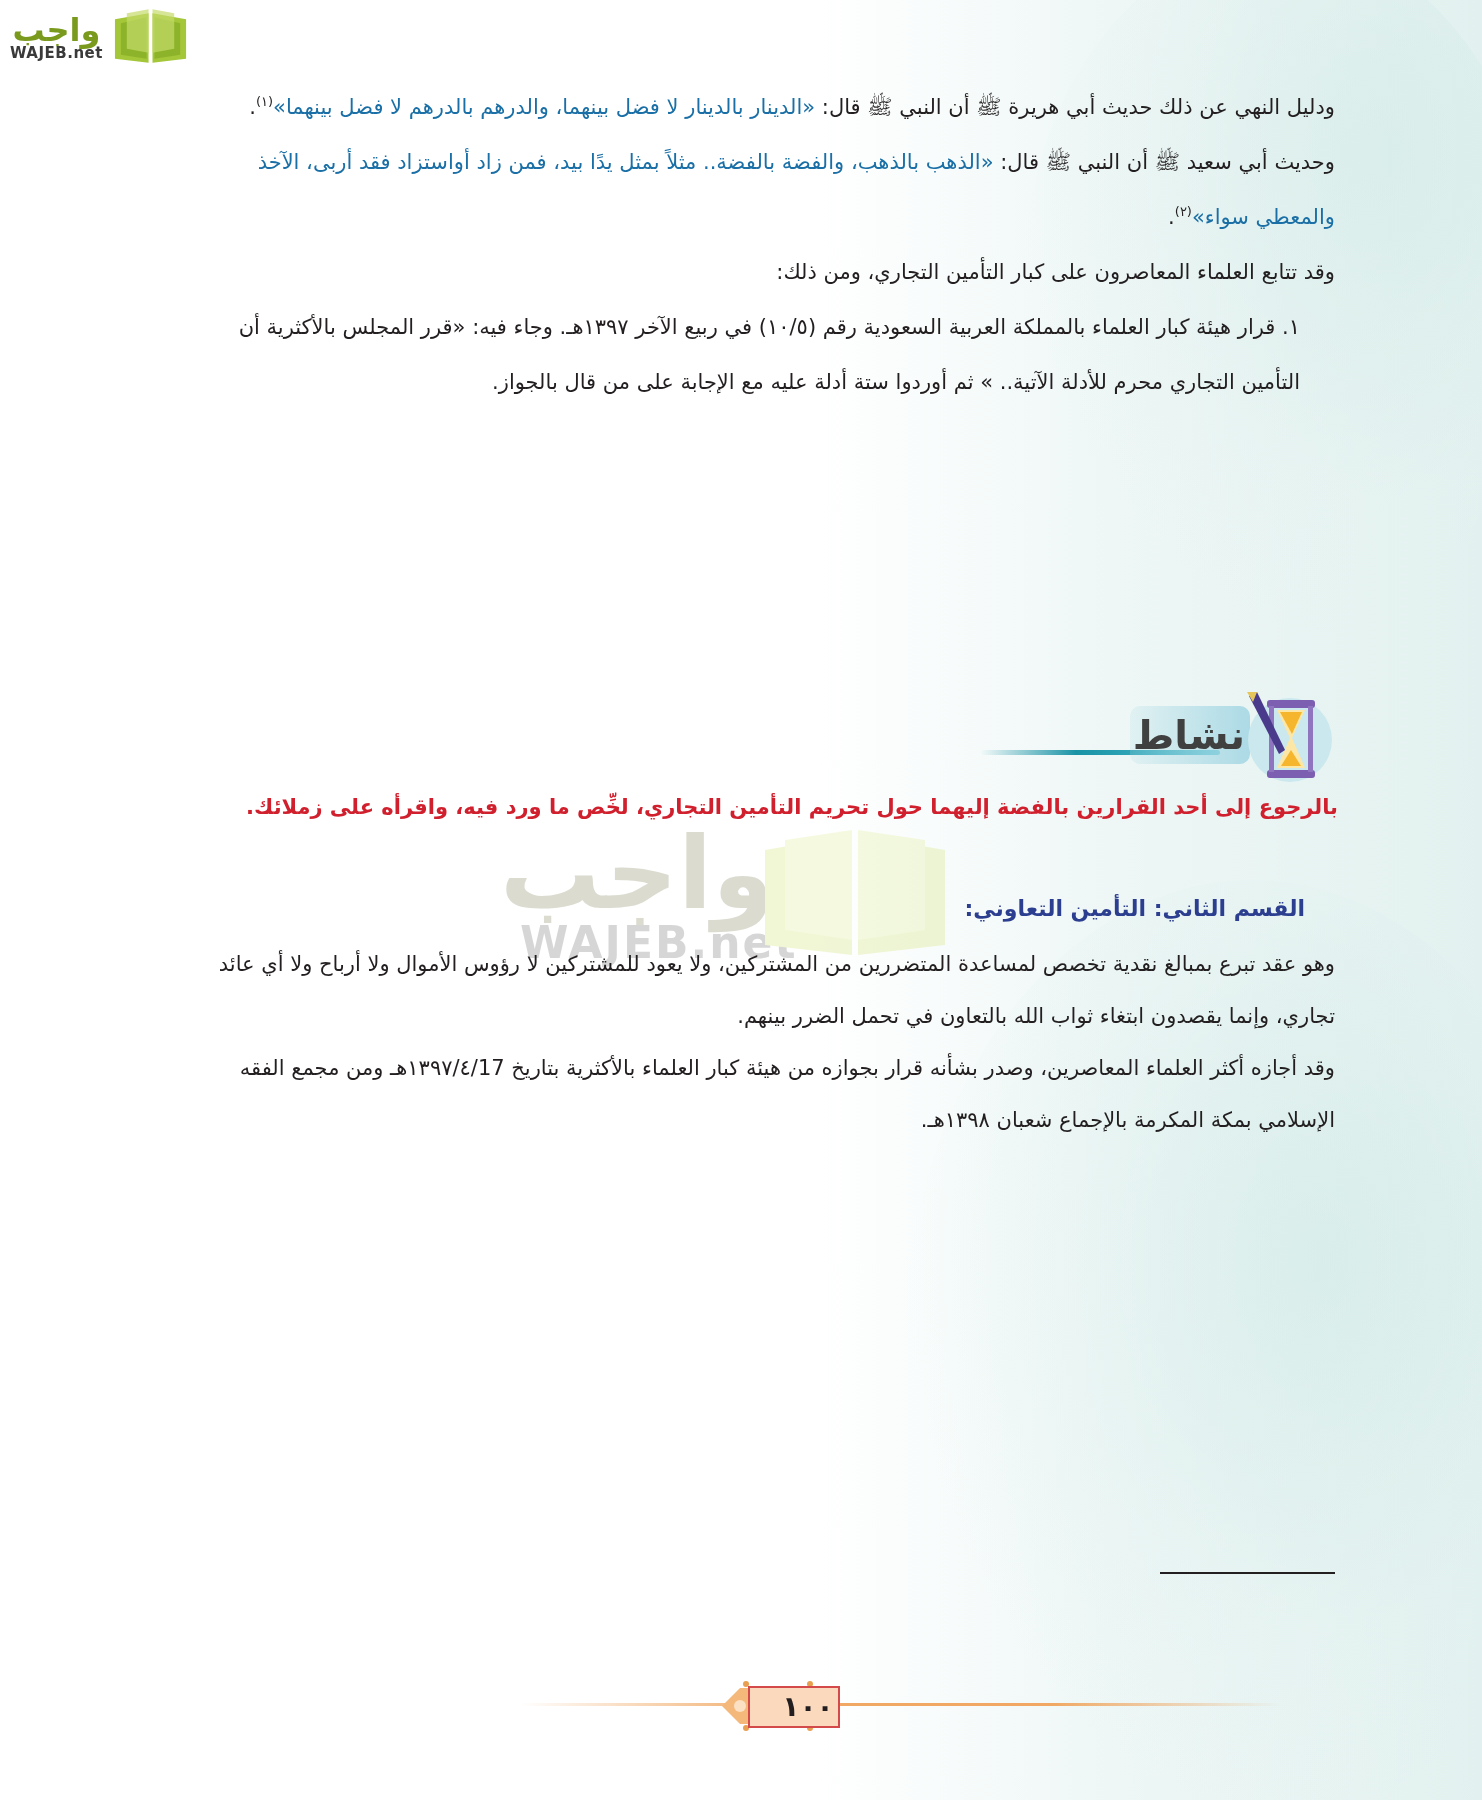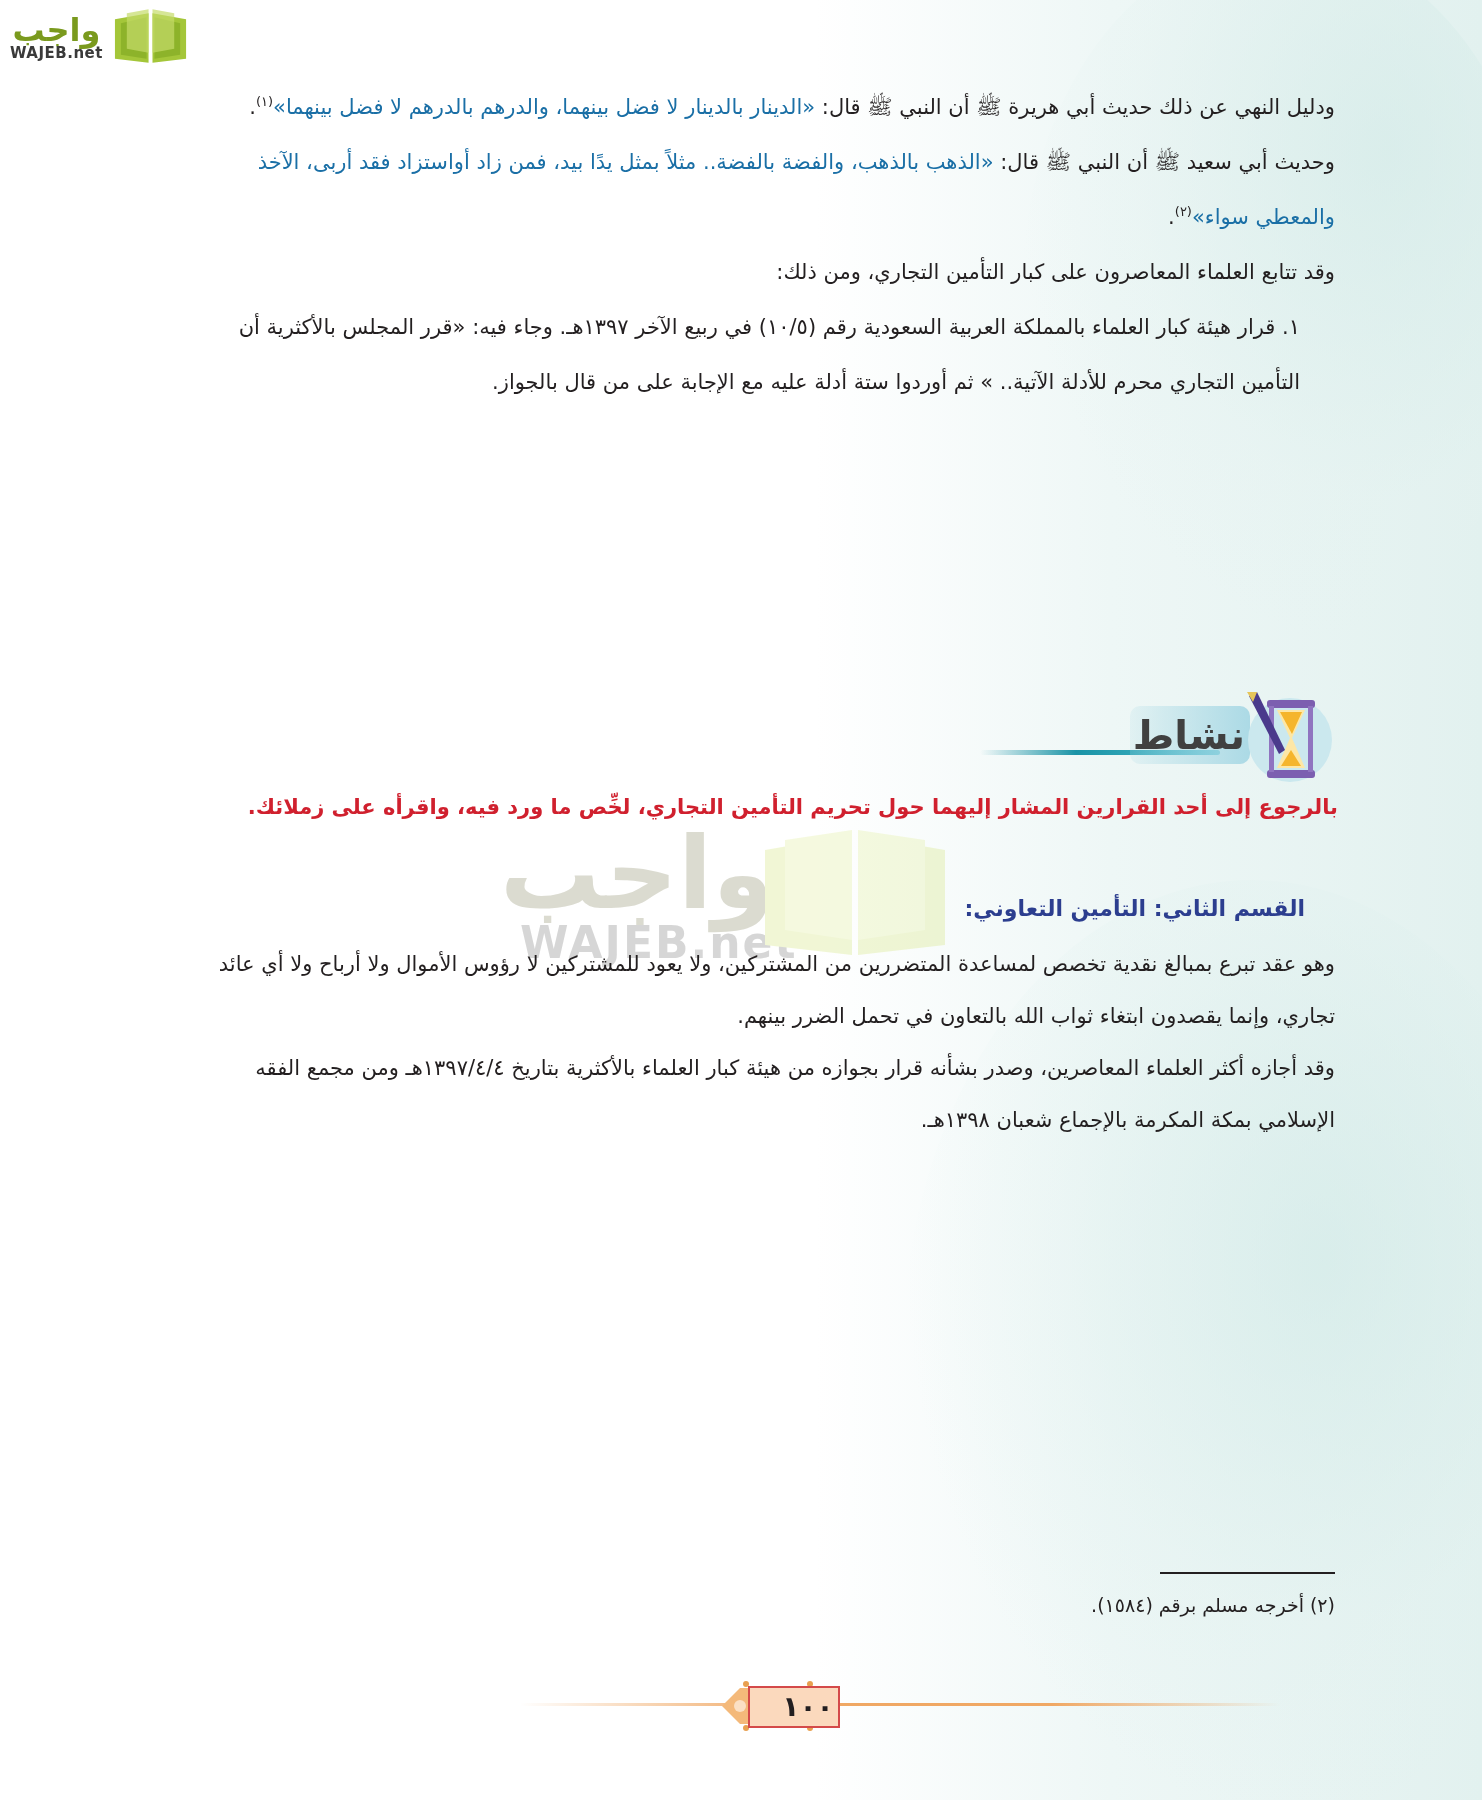--- a/index.html
+++ b/index.html
@@ -135,42 +135,41 @@
     <rect x="24" y="16" width="5" height="66" fill="#8f74c0"></rect>
     <rect x="63" y="16" width="5" height="66" fill="#8f74c0"></rect>
     <path d="M32 20 L60 20 L47 48 L60 78 L32 78 L45 48 Z" fill="#fde7a6"></path>
     <path d="M35 22 L57 22 L47 44 Z" fill="#f5b52c"></path>
     <path d="M36 76 L56 76 L46 60 Z" fill="#f5b52c"></path>
     <path d="M4 6 L12 2 L40 60 L34 64 Z" fill="#4a3a8c"></path>
     <path d="M2 2 L12 2 L8 12 Z" fill="#e6c55a"></path>
   </svg>
 </div>
 
-<div class="activity-task">بالرجوع إلى أحد القرارين المشار إليهما حول تحريم التأمين التجاري، لخِّص ما ورد فيه، واقرأه على زملائك.</div>
+<div class="activity-task">بالرجوع إلى أحد القرارين بالفضة إليهما حول تحريم التأمين التجاري، لخِّص ما ورد فيه، واقرأه على زملائك.</div>
 
 <div class="watermark">
   <span class="wm-ar">واجب</span>
   <span class="wm-en">WAJEB.net</span>
   <svg class="wm-book" viewBox="0 0 190 130">
     <path d="M5 20 L92 5 L92 125 L5 115 Z" fill="#d8e88a"></path>
     <path d="M98 5 L185 20 L185 115 L98 125 Z" fill="#d8e88a"></path>
     <path d="M25 10 L92 0 L92 110 L25 100 Z" fill="#e4f0a6"></path>
     <path d="M98 0 L165 10 L165 100 L98 110 Z" fill="#e4f0a6"></path>
   </svg>
 </div>
 
 <div class="section2">
   <div class="section2-title">القسم الثاني:  التأمين التعاوني:</div>
   <p class="para">وهو عقد تبرع بمبالغ نقدية تخصص لمساعدة المتضررين من المشتركين، ولا يعود للمشتركين لا رؤوس الأموال ولا أرباح ولا أي عائد تجاري، وإنما يقصدون ابتغاء ثواب الله بالتعاون في تحمل الضرر بينهم.</p>
-  <p class="para">وقد أجازه أكثر العلماء المعاصرين، وصدر بشأنه قرار بجوازه من هيئة كبار العلماء بالأكثرية بتاريخ ١٣٩٧/٤/٤هـ ومن مجمع الفقه الإسلامي بمكة المكرمة بالإجماع شعبان ١٣٩٨هـ.</p>
+  <p class="para">وقد أجازه أكثر العلماء المعاصرين، وصدر بشأنه قرار بجوازه من هيئة كبار العلماء بالأكثرية بتاريخ ١٣٩٧/٤/17هـ ومن مجمع الفقه الإسلامي بمكة المكرمة بالإجماع شعبان ١٣٩٨هـ.</p>
 </div>
 
 <div class="footnotes">
   <div class="fn-rule"></div>
-  <div class="fn">(٢) أخرجه مسلم برقم (١٥٨٤).</div>
 </div>
 
 <div class="pagenum-line"></div>
 <div class="pagenum-frame">
   <svg width="120" height="52" viewBox="0 0 120 52" style="position:absolute;left:0;top:0">
     <path d="M4 26 L22 8 L30 8 L30 44 L22 44 Z" fill="#f4b97a"></path>
     <path d="M116 26 L98 8 L90 8 L90 44 L98 44 Z" fill="#f4b97a"></path>
     <circle cx="22" cy="26" r="6" fill="#fbe0c4"></circle>
     <circle cx="98" cy="26" r="6" fill="#fbe0c4"></circle>
     <circle cx="28" cy="4" r="3" fill="#e8a050"></circle>

